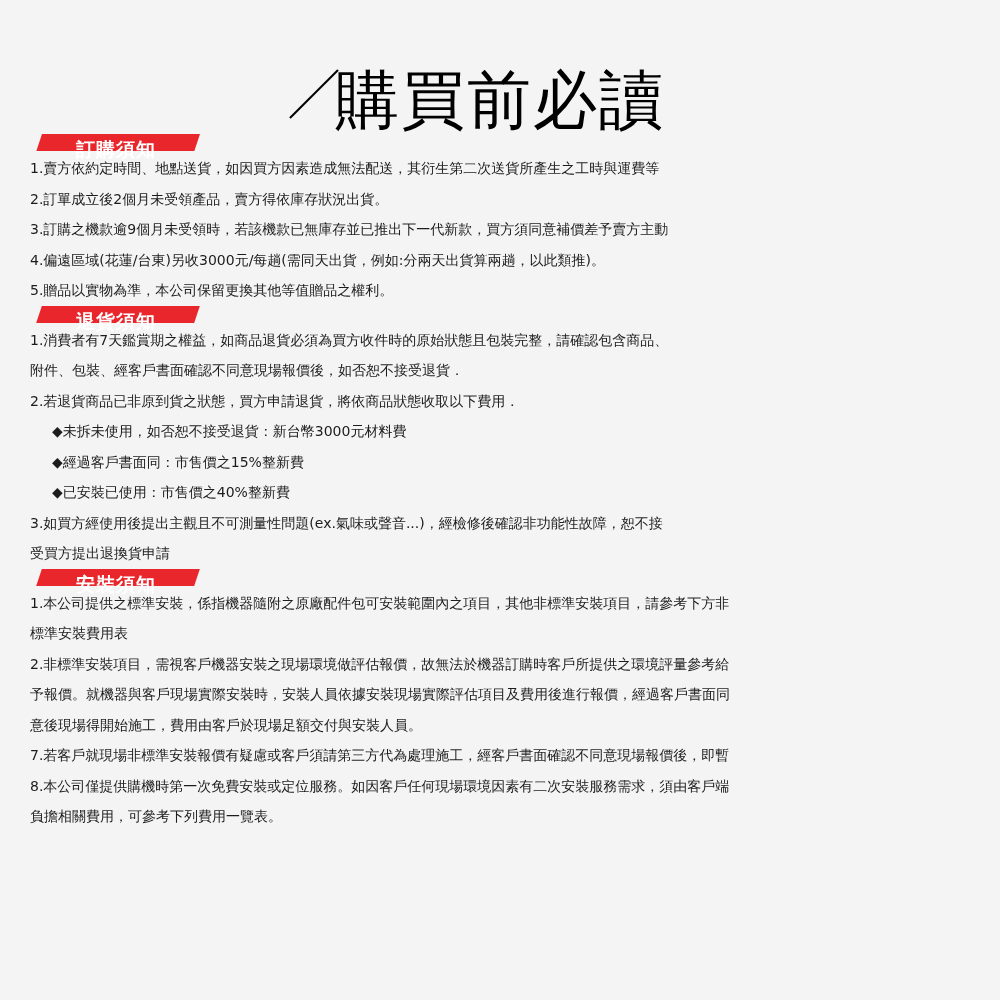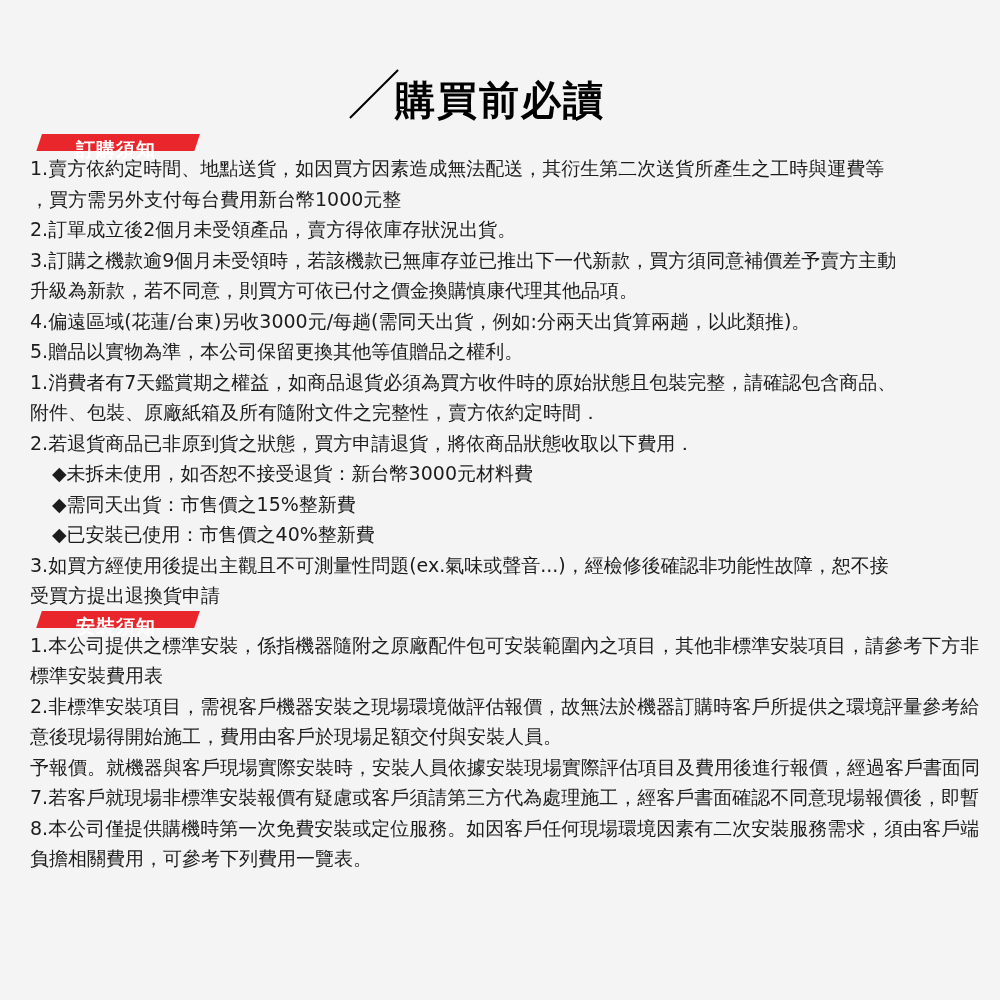--- a/index.html
+++ b/index.html
@@ -18,22 +18,22 @@
     .title-wrap {
       position: absolute;
       top: 58px;
       left: 0;
       width: 1000px;
       text-align: center;
     }
     .title {
       display: inline-block;
       position: relative;
-      font-size: 40px;
-      font-weight: bold;
+      font-size: 64px;
+      font-weight: normal;
       color: #000;
       letter-spacing: 2px;
       line-height: 84px;
     }
     .title-slash {
       position: absolute;
       left: -22px;
       top: 2px;
       width: 2px;
       height: 68px;
@@ -66,21 +66,21 @@
       top: 0;
       width: 168px;
       text-align: center;
       color: #fff;
       font-size: 19px;
       font-weight: bold;
       line-height: 30px;
       letter-spacing: 1px;
     }
     .line {
-      font-size: 19px;
+      font-size: 14px;
       line-height: 30.5px;
       white-space: nowrap;
       color: #1c1c1c;
     }
     .sub {
       padding-left: 22px;
     }
   </style>
 </head>
 <body>
@@ -93,47 +93,49 @@
 </div>
 
 <div class="content">
 
   <div>
     <div class="badge">
       <div class="badge-bg"></div>
       <div class="badge-label">訂購須知</div>
     </div>
     <div class="line">1.賣方依約定時間、地點送貨，如因買方因素造成無法配送，其衍生第二次送貨所產生之工時與運費等</div>
-    <div class="line">，買方需另外支付每台費用新台幣1000元整</div>
     <div class="line">2.訂單成立後2個月未受領產品，賣方得依庫存狀況出貨。</div>
     <div class="line">3.訂購之機款逾9個月未受領時，若該機款已無庫存並已推出下一代新款，買方須同意補價差予賣方主動</div>
-    <div class="line">升級為新款，若不同意，則買方可依已付之價金換購慎康代理其他品項。</div>
     <div class="line">4.偏遠區域(花蓮/台東)另收3000元/每趟(需同天出貨，例如:分兩天出貨算兩趟，以此類推)。</div>
     <div class="line">5.贈品以實物為準，本公司保留更換其他等值贈品之權利。</div>
   </div>
 
   <div>
+    <div class="badge">
+      <div class="badge-bg"></div>
+      <div class="badge-label">退貨須知</div>
+    </div>
     <div class="line">1.消費者有7天鑑賞期之權益，如商品退貨必須為買方收件時的原始狀態且包裝完整，請確認包含商品、</div>
-    <div class="line">附件、包裝、原廠紙箱及所有隨附文件之完整性，賣方依約定時間．</div>
+    <div class="line">附件、包裝、經客戶書面確認不同意現場報價後，如否恕不接受退貨．</div>
     <div class="line">2.若退貨商品已非原到貨之狀態，買方申請退貨，將依商品狀態收取以下費用．</div>
     <div class="line sub">◆未拆未使用，如否恕不接受退貨：新台幣3000元材料費</div>
-    <div class="line sub">◆需同天出貨：市售價之15%整新費</div>
+    <div class="line sub">◆經過客戶書面同：市售價之15%整新費</div>
     <div class="line sub">◆已安裝已使用：市售價之40%整新費</div>
     <div class="line">3.如買方經使用後提出主觀且不可測量性問題(ex.氣味或聲音...)，經檢修後確認非功能性故障，恕不接</div>
     <div class="line">受買方提出退換貨申請</div>
   </div>
 
   <div>
     <div class="badge">
       <div class="badge-bg"></div>
       <div class="badge-label">安裝須知</div>
     </div>
     <div class="line">1.本公司提供之標準安裝，係指機器隨附之原廠配件包可安裝範圍內之項目，其他非標準安裝項目，請參考下方非</div>
     <div class="line">標準安裝費用表</div>
     <div class="line">2.非標準安裝項目，需視客戶機器安裝之現場環境做評估報價，故無法於機器訂購時客戶所提供之環境評量參考給</div>
+    <div class="line">予報價。就機器與客戶現場實際安裝時，安裝人員依據安裝現場實際評估項目及費用後進行報價，經過客戶書面同</div>
     <div class="line">意後現場得開始施工，費用由客戶於現場足額交付與安裝人員。</div>
-    <div class="line">予報價。就機器與客戶現場實際安裝時，安裝人員依據安裝現場實際評估項目及費用後進行報價，經過客戶書面同</div>
     <div class="line">7.若客戶就現場非標準安裝報價有疑慮或客戶須請第三方代為處理施工，經客戶書面確認不同意現場報價後，即暫</div>
     <div class="line">8.本公司僅提供購機時第一次免費安裝或定位服務。如因客戶任何現場環境因素有二次安裝服務需求，須由客戶端</div>
     <div class="line">負擔相關費用，可參考下列費用一覽表。</div>
   </div>
 
 </div>
 
 </body></html>

